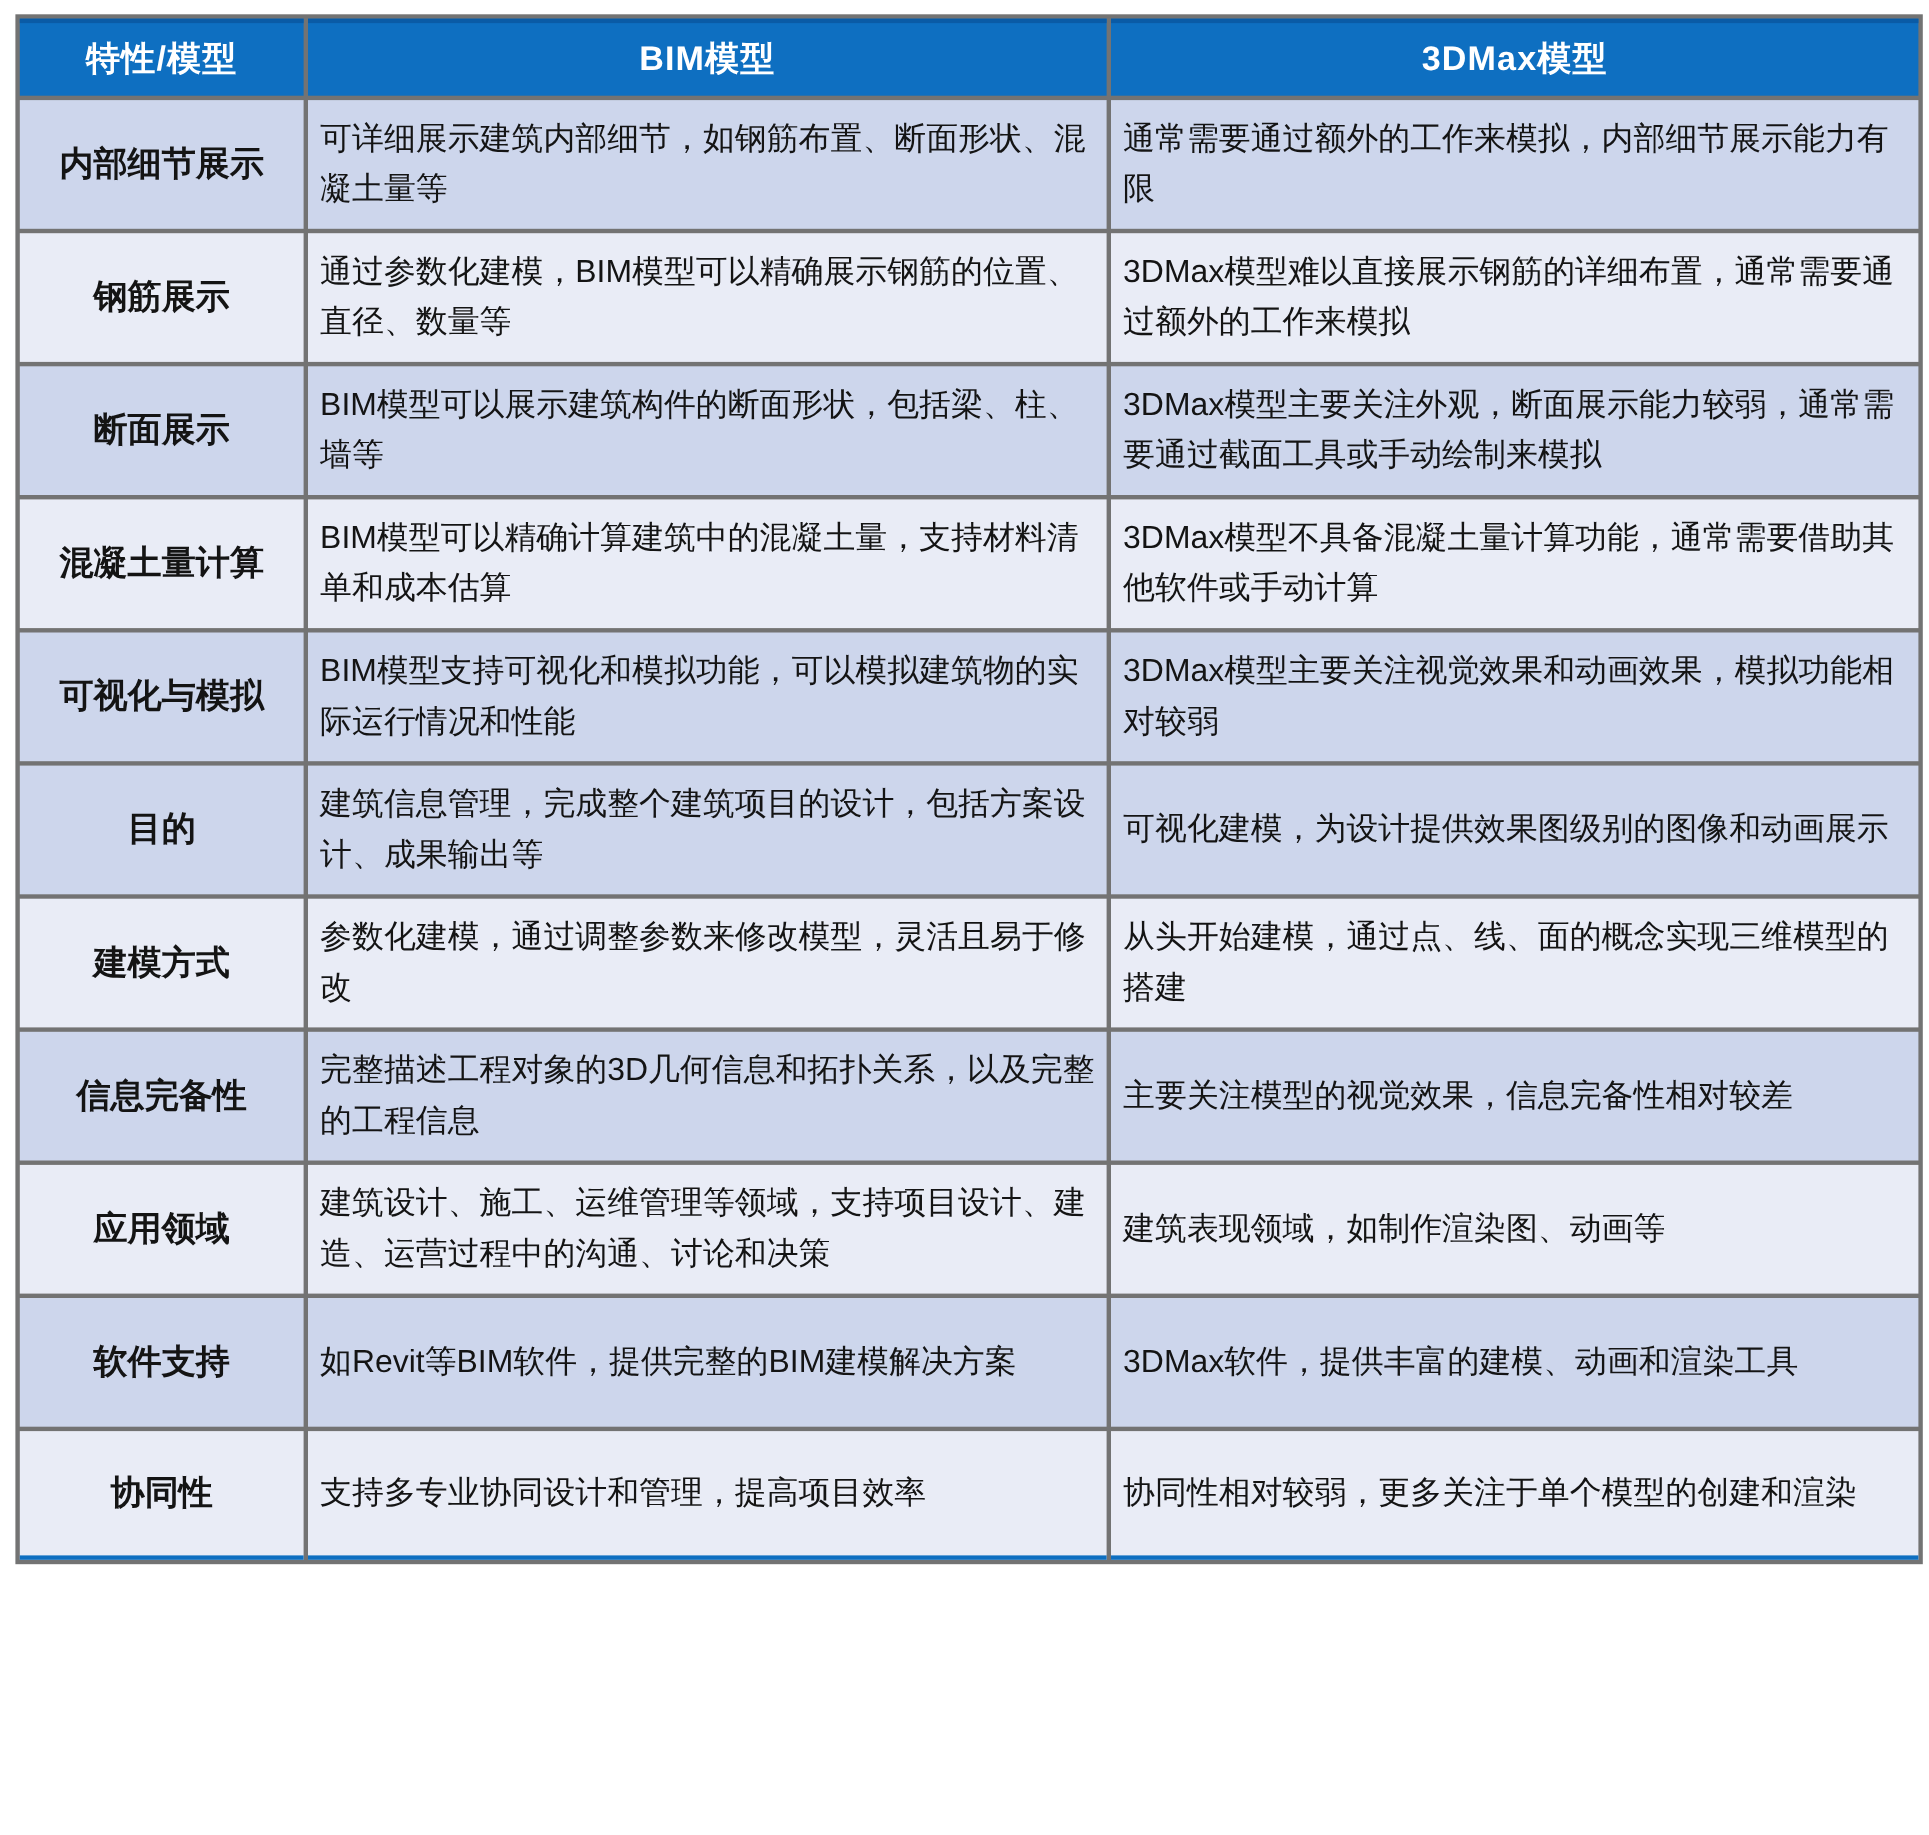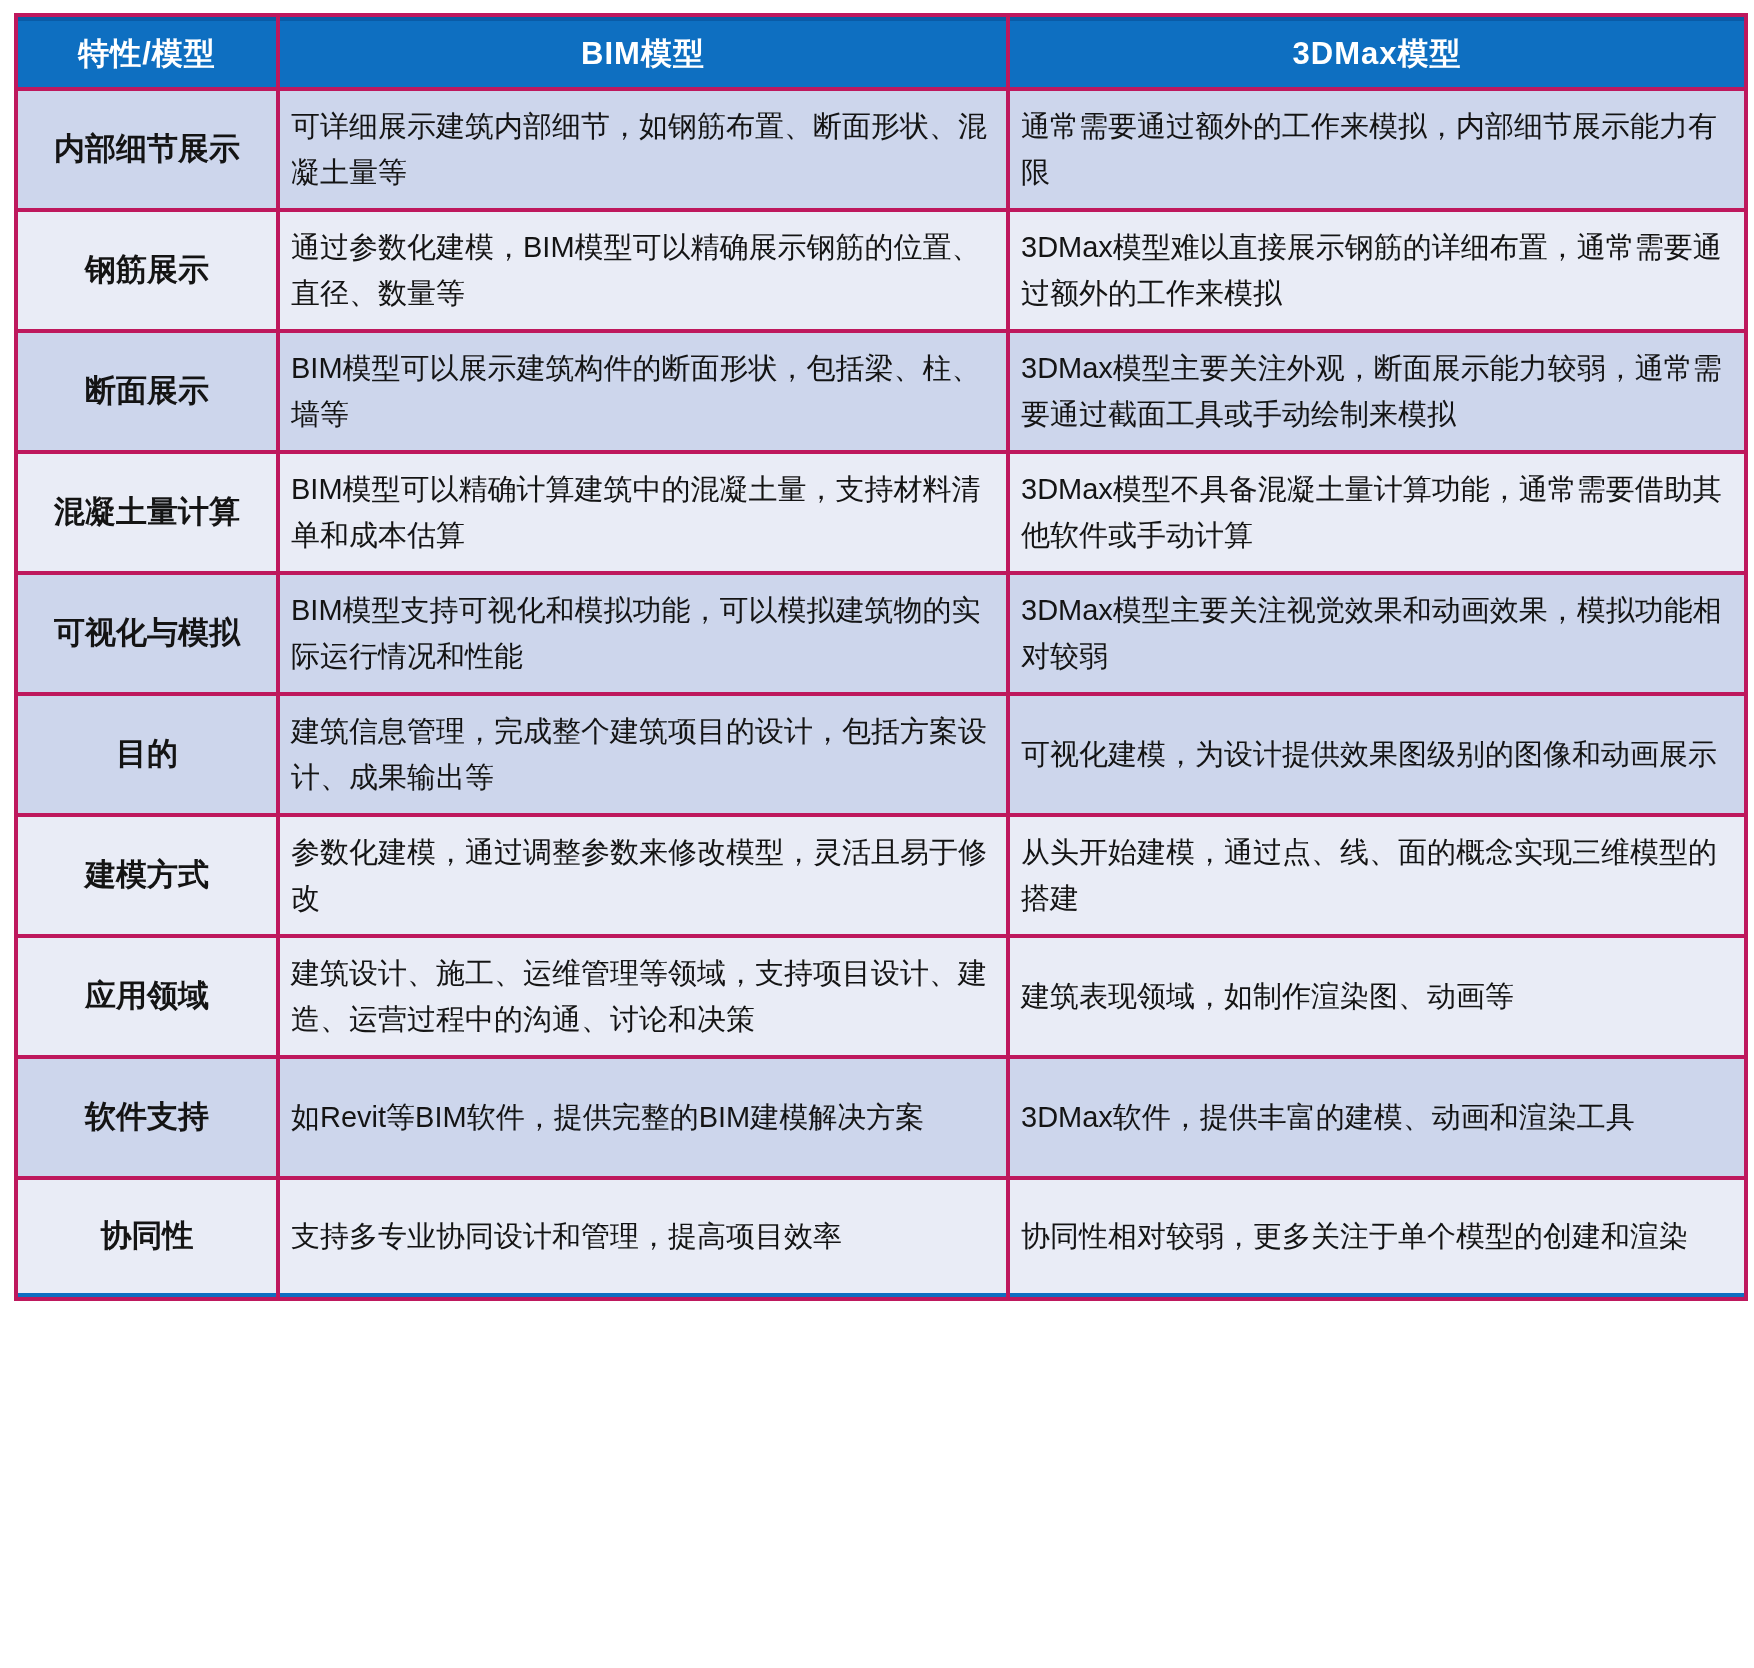--- a/index.html
+++ b/index.html
@@ -22,21 +22,21 @@
   }
   .page {
     padding: 13px 14px;
     box-sizing: border-box;
   }
   table.compare {
     width: 1726px;
     table-layout: fixed;
     border-collapse: separate;
     border-spacing: 4px;
-    background: #be185d;
+    background: #737373;
   }
   col.c1 { width: 258px; }
   col.c2 { width: 726px; }
   col.c3 { width: 734px; }
   thead th {
     background: var(--header-bg);
     color: var(--header-text);
     font-size: 31px;
     font-weight: bold;
     height: 64px;
@@ -115,20 +115,25 @@
         <tr class="dark">
           <td class="feature">目的</td>
           <td class="desc">建筑信息管理，完成整个建筑项目的设计，包括方案设计、成果输出等</td>
           <td class="desc">可视化建模，为设计提供效果图级别的图像和动画展示</td>
         </tr>
         <tr class="light">
           <td class="feature">建模方式</td>
           <td class="desc">参数化建模，通过调整参数来修改模型，灵活且易于修改</td>
           <td class="desc">从头开始建模，通过点、线、面的概念实现三维模型的搭建</td>
         </tr>
+        <tr class="dark">
+          <td class="feature">信息完备性</td>
+          <td class="desc">完整描述工程对象的3D几何信息和拓扑关系，以及完整的工程信息</td>
+          <td class="desc">主要关注模型的视觉效果，信息完备性相对较差</td>
+        </tr>
         <tr class="light">
           <td class="feature">应用领域</td>
           <td class="desc">建筑设计、施工、运维管理等领域，支持项目设计、建造、运营过程中的沟通、讨论和决策</td>
           <td class="desc">建筑表现领域，如制作渲染图、动画等</td>
         </tr>
         <tr class="dark">
           <td class="feature">软件支持</td>
           <td class="desc">如Revit等BIM软件，提供完整的BIM建模解决方案</td>
           <td class="desc">3DMax软件，提供丰富的建模、动画和渲染工具</td>
         </tr>

